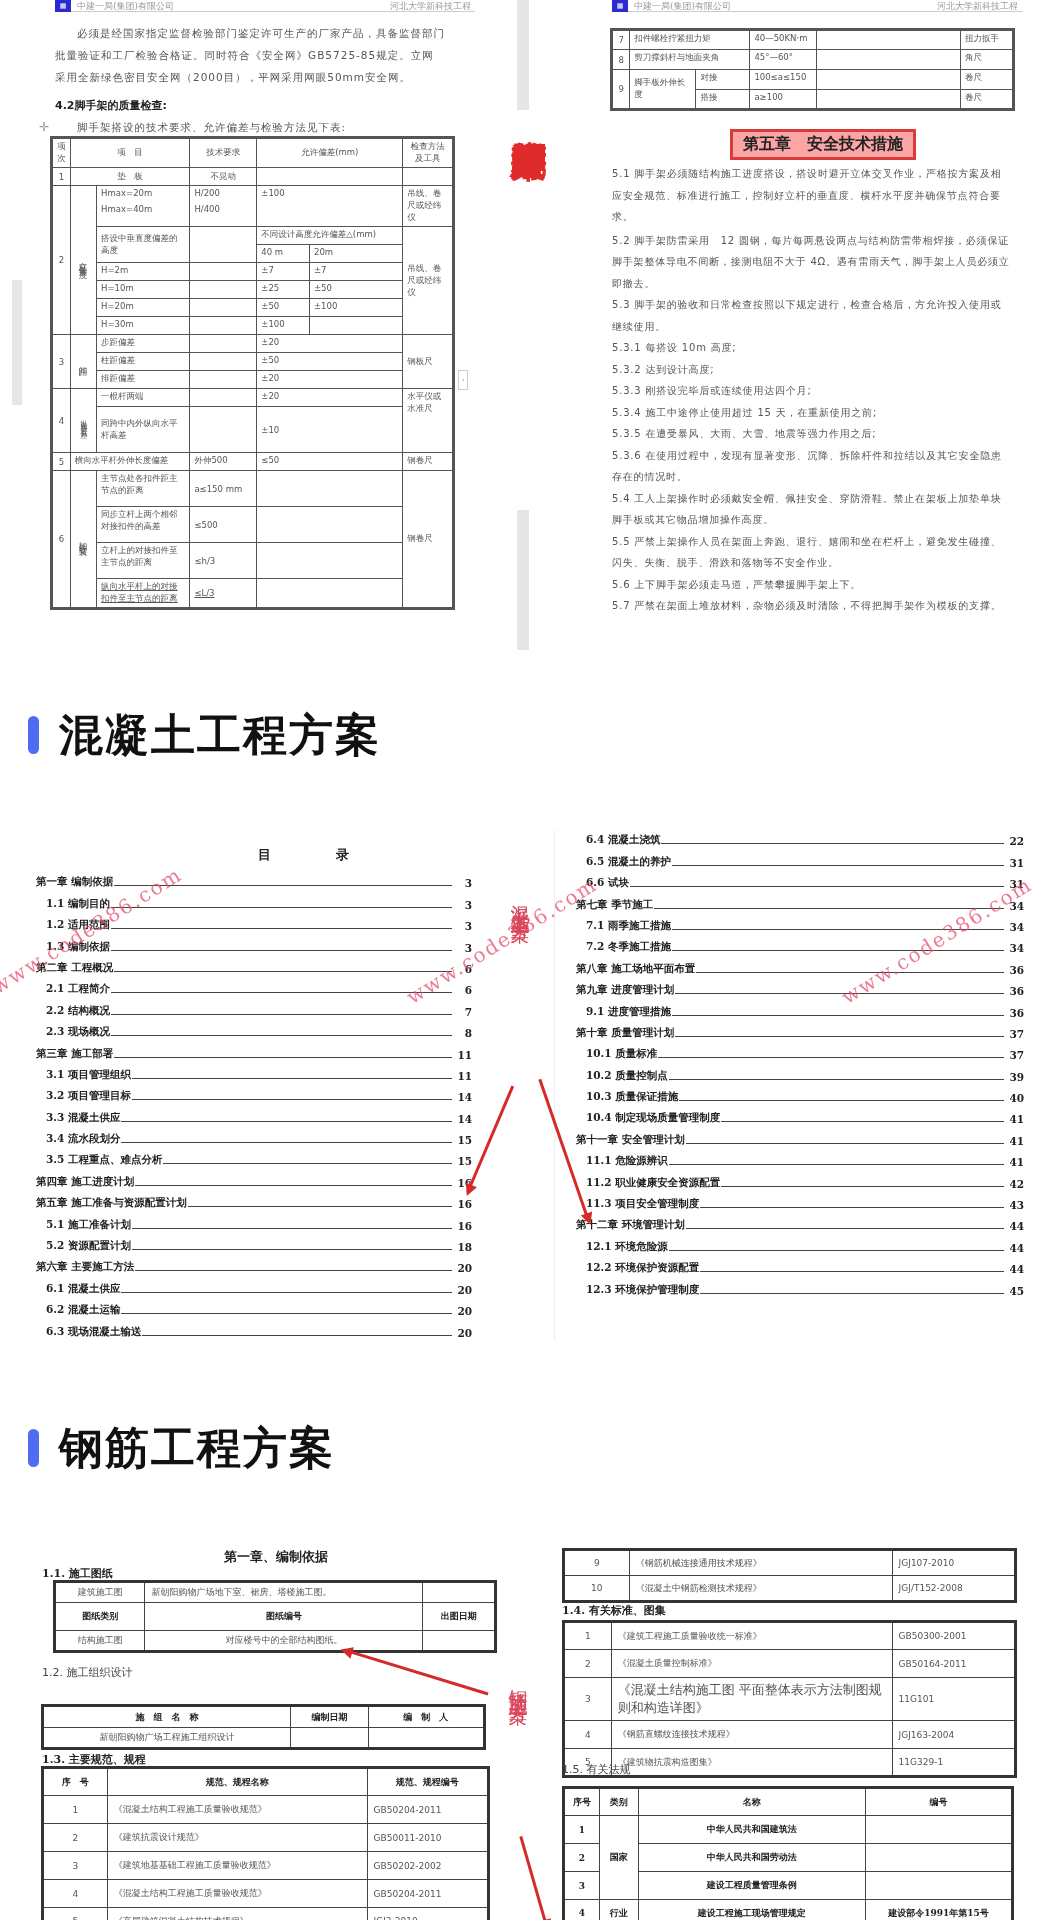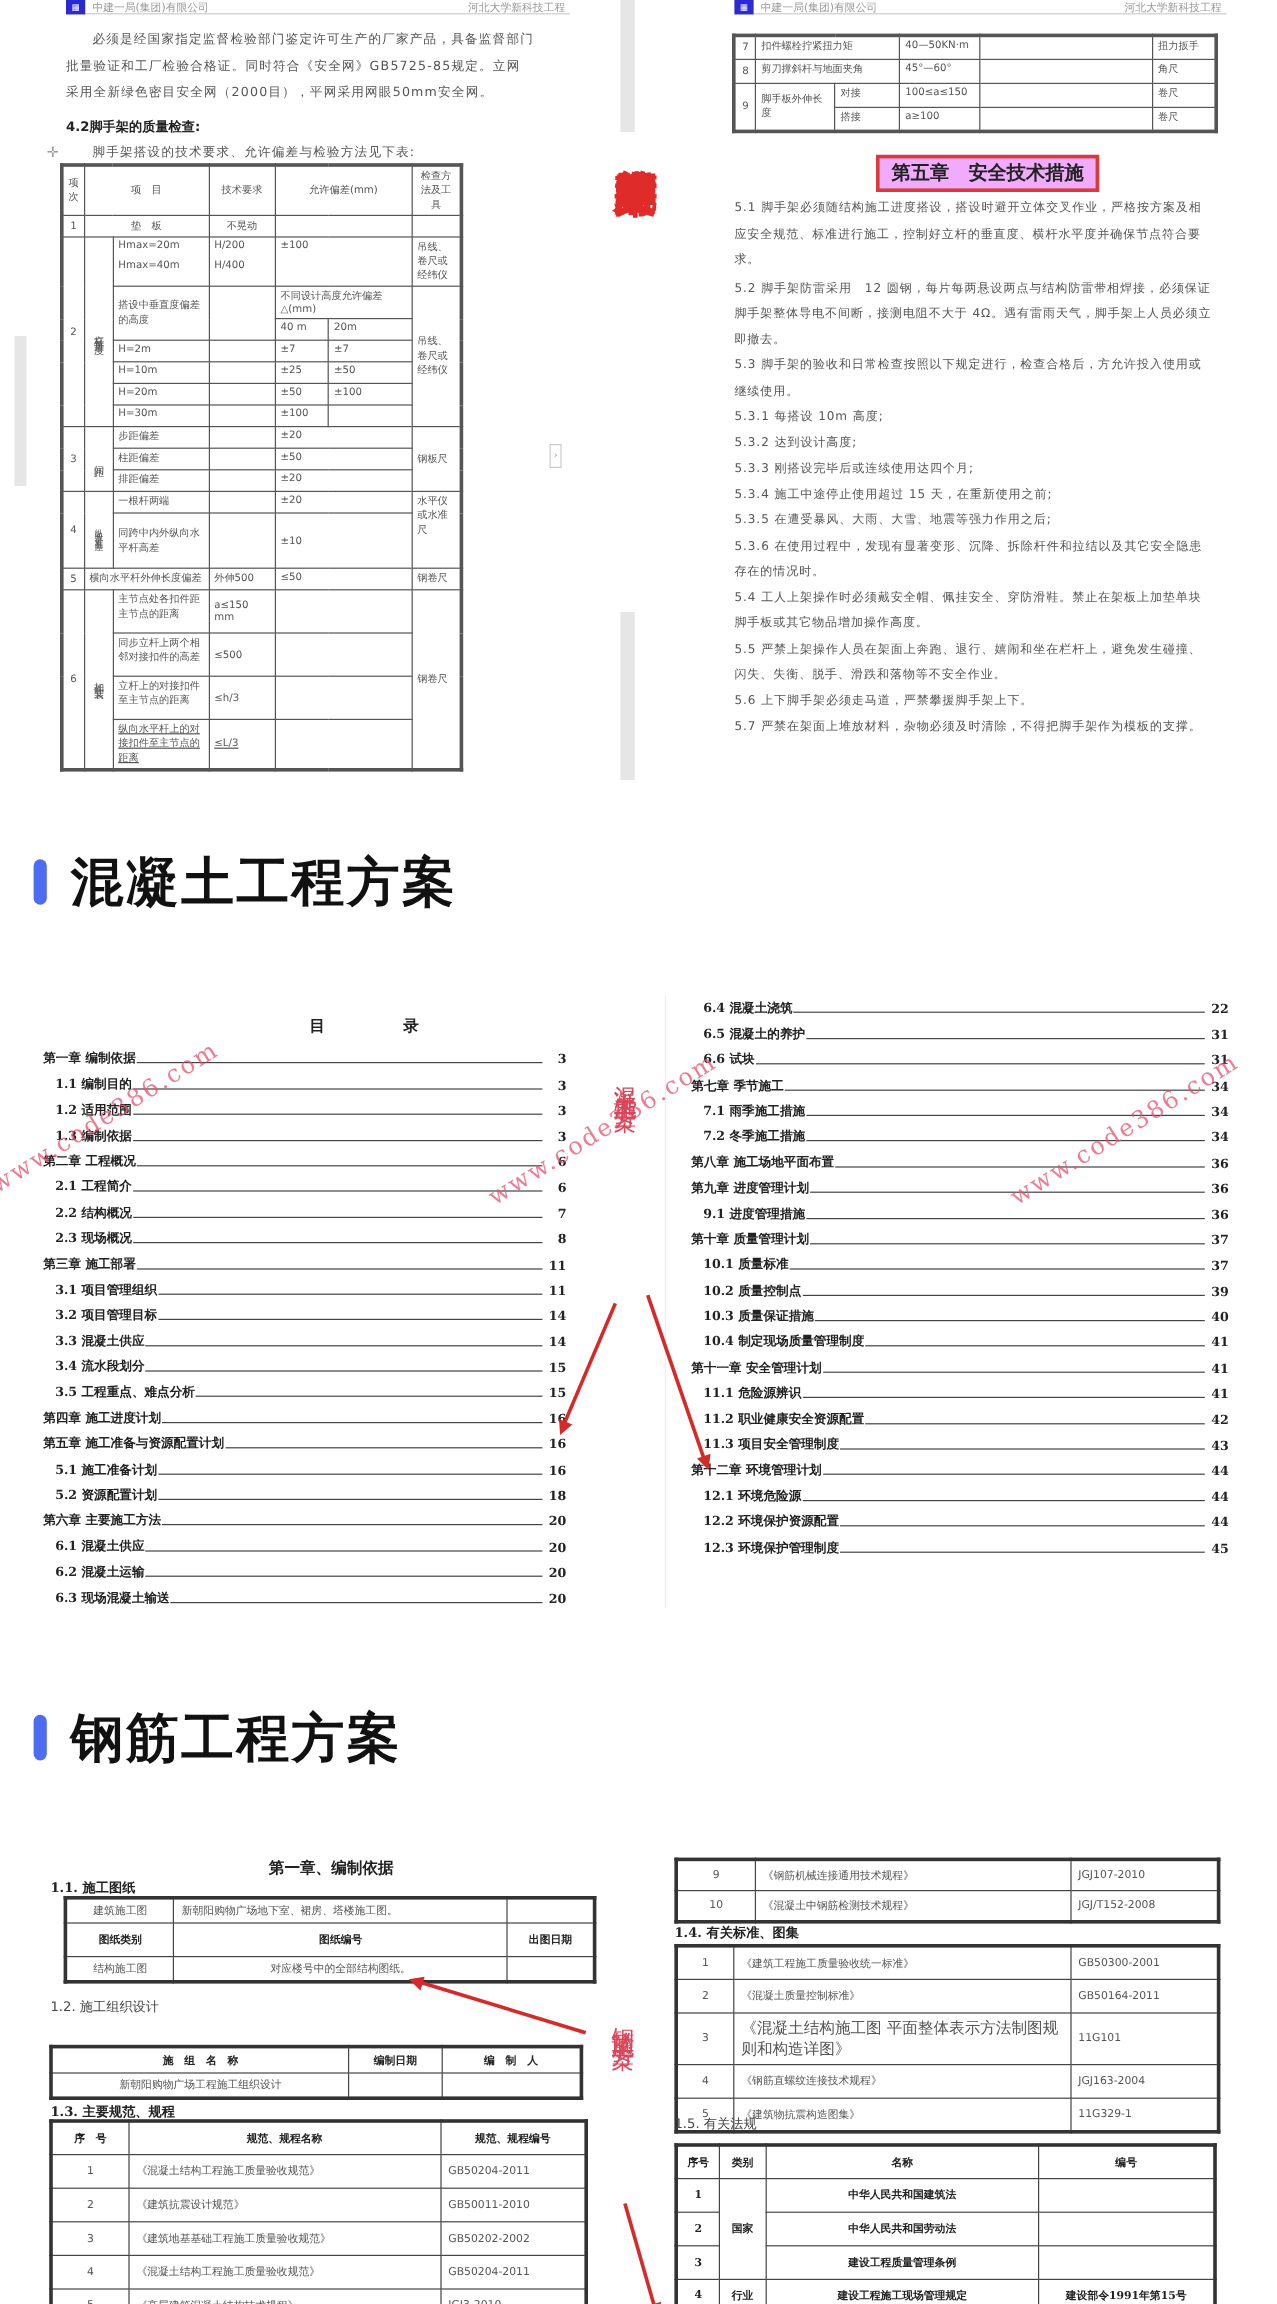--- a/index.html
+++ b/index.html
@@ -18,21 +18,21 @@
   .gray-bar { position: absolute; background: #e6e6e6; }
 
   table.doc { border-collapse: collapse; font-family: "DejaVu Sans", sans-serif; font-size: 8.5px; color: #555; }
   table.doc td { border: 1.5px solid #555; padding: 2px 4px; vertical-align: top; }
   table.doc td.c { text-align: center; vertical-align: middle; }
   table.doc td.vm { vertical-align: middle; }
   table.doc td.vert { writing-mode: vertical-rl; text-align: center; vertical-align: middle; letter-spacing: 2px; }
   table.doc.outer { border: 3px solid #555; }
 
   .red-vert { position: absolute; writing-mode: vertical-rl; color: #e02b2b; font-family: "DejaVu Sans", sans-serif; font-weight: bold; letter-spacing: 0; }
-  .chapter-box { position: absolute; border: 3px solid #d93b3b; padding: 2px 10px; font-size: 16px; font-weight: bold; color: #222; font-family: "DejaVu Serif", serif; background: #f0abfc; }
+  .chapter-box { position: absolute; border: 3px solid #d93b3b; padding: 2px 10px; font-size: 16px; font-weight: bold; color: #222; font-family: "DejaVu Serif", serif; background: #fca5a5; }
 
   
   .sec-heading { position: absolute; left: 28px; height: 60px; display: flex; align-items: center; }
   .sec-heading .bar { width: 11px; height: 38px; border-radius: 6px; background: #4d6cf0; margin-right: 20px; }
   .sec-heading .title { font-size: 44px; font-weight: bold; color: #111; font-family: "DejaVu Sans", sans-serif; letter-spacing: 2px; }
 
   
   .toc-title { position: absolute; font-size: 13px; font-weight: bold; letter-spacing: 26px; }
   .toc { position: absolute; font-size: 10.5px; font-weight: bold; color: #222; }
   .toc-row { display: flex; align-items: flex-end; height: 21.4px; }
@@ -67,21 +67,21 @@
     <div class="pg-header" style="height:12px;">
       <span class="logo">▦</span>
       <span class="left">中建一局(集团)有限公司</span>
       <span class="right">河北大学新科技工程</span>
     </div>
     <p class="body-text" style="position:absolute;left:0;top:22px;width:390px;">必须是经国家指定监督检验部门鉴定许可生产的厂家产品，具备监督部门批量验证和工厂检验合格证。同时符合《安全网》GB5725-85规定。立网采用全新绿色密目安全网（2000目），平网采用网眼50mm安全网。</p>
     <div class="sub-heading" style="position:absolute;left:0;top:98px;">4.2脚手架的质量检查:</div>
     <div class="abs" style="left:-16px;top:120px;font-size:12px;color:#999;">✛</div>
     <div class="body-text" style="position:absolute;left:0;top:116px;width:380px;">脚手架搭设的技术要求、允许偏差与检验方法见下表:</div>
 
-    <table class="doc outer" style="position:absolute;left:-5px;top:136px;width:336px;">
+    <table class="doc outer" style="position:absolute;left:-5px;top:136px;width:405px;">
       <colgroup>
           <col style="width:18px">
           <col style="width:26px">
           <col style="width:92px">
           <col style="width:66px">
           <col style="width:52px">
           <col style="width:92px">
           <col style="width:50px">
         </colgroup>
       <tbody>

